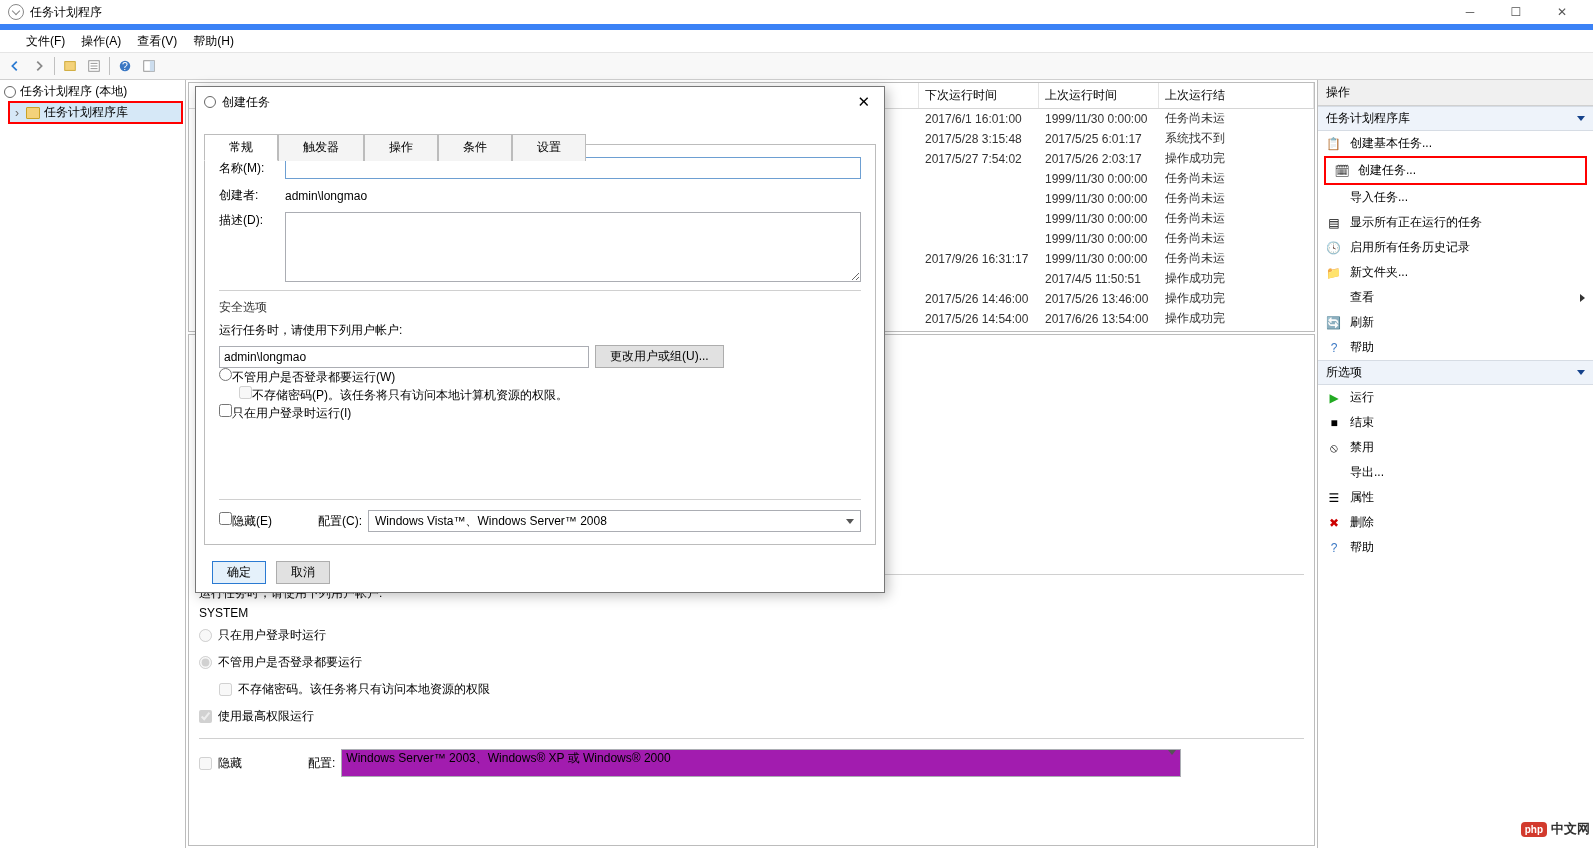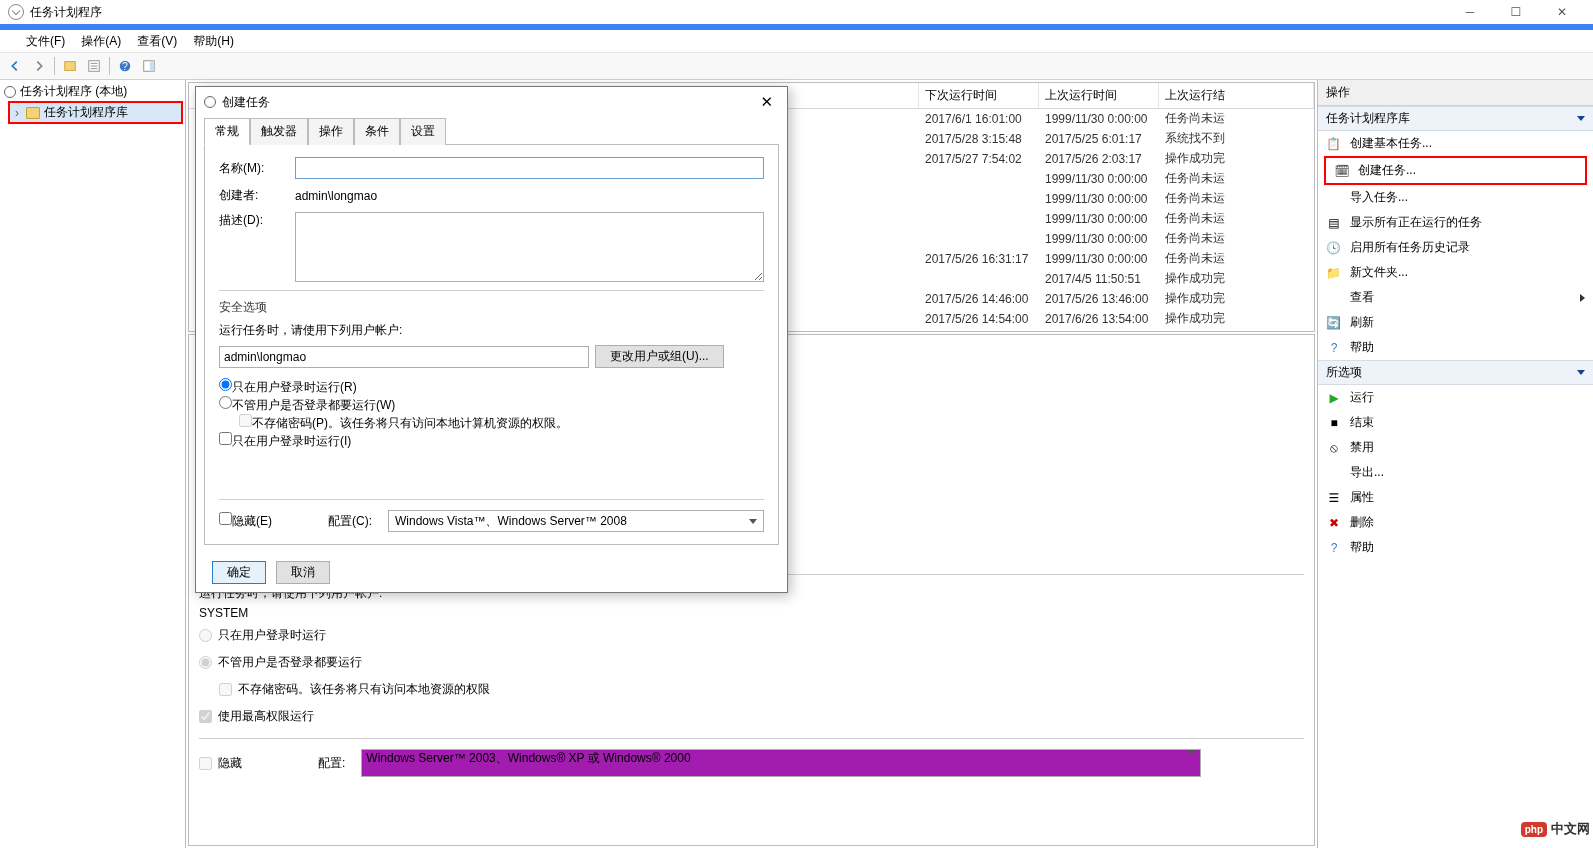--- a/index.html
+++ b/index.html
@@ -39,29 +39,29 @@
 .det-combo{border:1px solid #abadb3;background:#a21caf;height:28px;width:840px;padding:0 4px;display:flex;align-items:flex-start;justify-content:space-between;color:#666}
 .actions{width:276px;border-left:1px solid #bcbcbc;background:#fff;display:flex;flex-direction:column}
 .act-h{background:#f0f0f0;padding:4px 8px;border-bottom:1px solid #d0d0d0;font-weight:400}
 .act-sec{background:#eef3fa;padding:3px 8px;border-top:1px solid #d6dce4;border-bottom:1px solid #d6dce4;display:flex;align-items:center;justify-content:space-between;color:#15428b}
 .act-item{display:flex;align-items:center;gap:8px;padding:4px 8px}
 .act-item.hl{border:2px solid red;margin:0 6px}
 .ai{width:16px;height:16px;display:flex;align-items:center;justify-content:center}
 .caret{width:0;height:0;border-left:4px solid transparent;border-right:4px solid transparent;border-top:5px solid #15428b}
 .caret.r{border-top:4px solid transparent;border-bottom:4px solid transparent;border-left:5px solid #333;border-right:none}
 
-.dlg{position:absolute;left:195px;top:86px;width:593px;height:507px;background:#fff;border:1px solid #777;box-shadow:3px 3px 12px rgba(0,0,0,.25);z-index:50;display:flex;flex-direction:column}
+.dlg{position:absolute;left:195px;top:86px;width:690px;height:507px;background:#fff;border:1px solid #777;box-shadow:3px 3px 12px rgba(0,0,0,.25);z-index:50;display:flex;flex-direction:column}
 .dlg-t{height:30px;display:flex;align-items:center;padding:0 8px}
 .dlg-t .x{margin-left:auto;font-size:15px;padding:2px 6px}
 .tabs{display:flex;gap:0;padding:0 8px}
-.tab{padding:4px 10px;border:1px solid #bcbcbc;border-bottom:none;background:#fff;position:relative;top:1px}
+.tab{padding:4px 24px;border:1px solid #bcbcbc;border-bottom:none;background:#fff;position:relative;top:17px}
 .tab.act{background:#fff;border-bottom:1px solid #fff;z-index:2}
 .tab:not(.act){background:#f4f4f4}
 .tabbody{flex:1;border:1px solid #bcbcbc;margin:0 8px 8px;padding:12px 14px;display:flex;flex-direction:column;gap:8px;overflow:auto}
-.frow{display:flex;align-items:center;gap:16px}
+.frow{display:flex;align-items:center;gap:6px}
 .frow label{width:60px}
 .tin{border:1px solid #6d9fd2;height:22px;flex:1;padding:0 4px;outline:none}
 .tarea{border:1px solid #abadb3;height:70px;flex:1}
 .fieldset{border-top:1px solid #d0d0d0;padding-top:8px}
 .fs-title{color:#333;margin-bottom:6px}
 .acct{display:flex;align-items:center;gap:6px}
 .acct-in{border:1px solid #abadb3;height:22px;width:370px;padding:0 4px}
 .btn{border:1px solid #adadad;background:#e1e1e1;height:23px;padding:0 14px}
 .btn.primary{border:1px solid #2a7ad2;background:#e5f1fb}
 .dlg-btns{display:flex;gap:10px;padding:8px 16px}
@@ -190,21 +190,21 @@
             <div class="gc col-d">任务尚未运</div>
           </div>
         <div class="grow">
             <div class="gc col-a"></div>
             <div class="gc col-b"></div>
             <div class="gc col-c">1999/11/30 0:00:00</div>
             <div class="gc col-d">任务尚未运</div>
           </div>
         <div class="grow">
             <div class="gc col-a"></div>
-            <div class="gc col-b">2017/5/26 16:31:17</div>
+            <div class="gc col-b">2017/9/26 16:31:17</div>
             <div class="gc col-c">1999/11/30 0:00:00</div>
             <div class="gc col-d">任务尚未运</div>
           </div>
         <div class="grow">
             <div class="gc col-a"></div>
             <div class="gc col-b"></div>
             <div class="gc col-c">2017/4/5 11:50:51</div>
             <div class="gc col-d">操作成功完</div>
           </div>
         <div class="grow">
@@ -369,21 +369,20 @@
         <textarea class="tarea" style=""></textarea>
       </div>
 
     <div class="fieldset">
       <div class="fs-title">安全选项</div>
       <div style="margin:6px 0">运行任务时，请使用下列用户帐户:</div>
       <div class="acct">
         <input class="acct-in" value="admin\longmao" style="">
         <button class="btn">更改用户或组(U)...</button>
       </div>
-      <div class="rad" style="margin-top:10px"><input type="radio" name="dlg" checked="" style=""><span>只在用户登录时运行(R)</span></div>
       <div class="rad"><input type="radio" name="dlg" style=""><span>不管用户是否登录都要运行(W)</span></div>
       <div class="chk" style="margin-left:20px;color:#888"><input type="checkbox" disabled="" style=""><span>不存储密码(P)。该任务将只有访问本地计算机资源的权限。</span></div>
       <div class="chk"><input type="checkbox" style=""><span>只在用户登录时运行(I)</span></div>
     </div>
 
     <div class="frow" style="margin-top:auto;border-top:1px solid #d0d0d0;padding-top:10px">
       <div class="chk" style="margin:0"><input type="checkbox" style=""><span>隐藏(E)</span></div>
       <label style="width:auto;margin-left:40px">配置(C):</label>
       <div class="combo">
           <span>Windows Vista™、Windows Server™ 2008</span>

